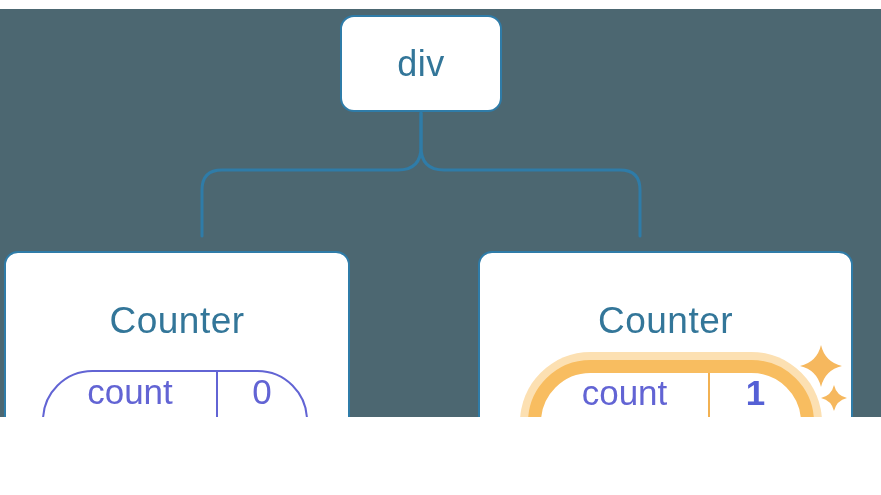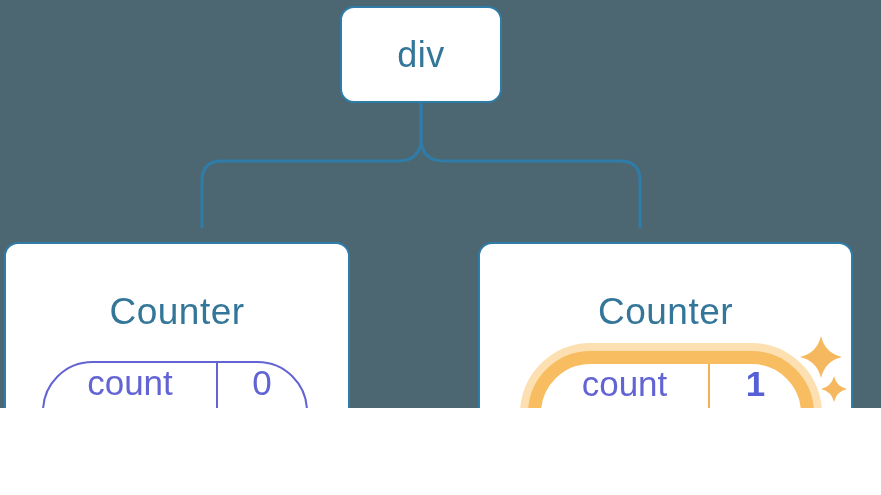--- a/index.html
+++ b/index.html
@@ -6,20 +6,21 @@
     margin: 0;
     padding: 0;
     font-family: "Liberation Sans", sans-serif;
   }
   .stage {
     position: relative;
     width: 881px;
     height: 408px;
     background: #4C6771;
     overflow: hidden;
+    margin-top: 9px;
   }
   .connectors {
     position: absolute;
     left: 0;
     top: 0;
     width: 881px;
     height: 495px;
     pointer-events: none;
   }
   .node-root {

